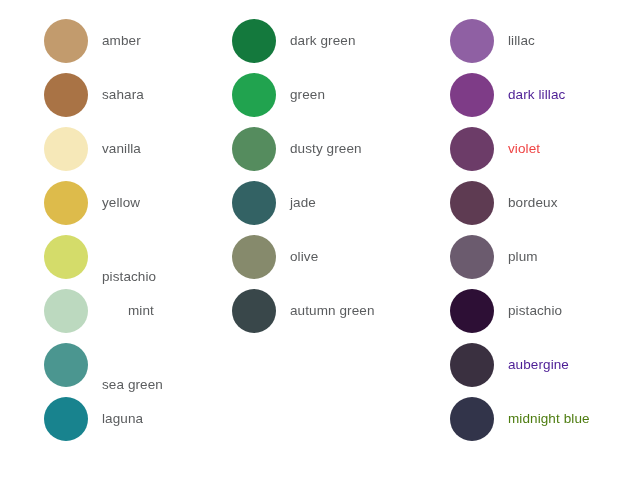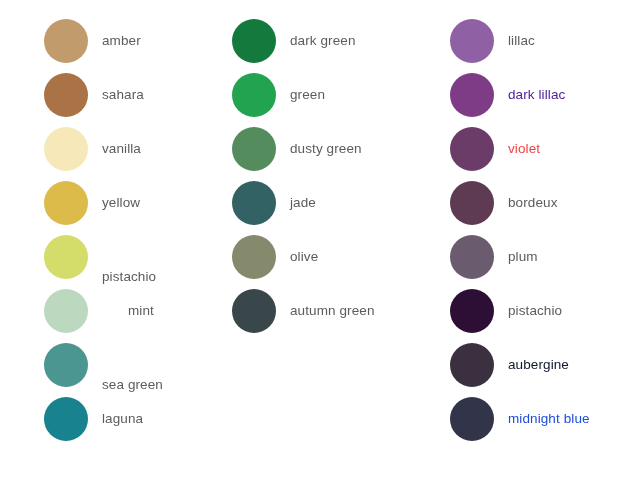--- a/index.html
+++ b/index.html
@@ -137,20 +137,20 @@
       <div class="swatch-row">
         <div class="swatch" style="background: rgb(107, 91, 110);"></div>
         <span class="swatch-label" style="color: rgb(90, 92, 94);">plum</span>
       </div>
       <div class="swatch-row">
         <div class="swatch" style="background: rgb(45, 15, 53);"></div>
         <span class="swatch-label" style="color: rgb(90, 92, 94);">pistachio</span>
       </div>
       <div class="swatch-row">
         <div class="swatch" style="background: rgb(58, 48, 64);"></div>
-        <span class="swatch-label" style="color: #0f172a;">aubergine</span>
+        <span class="swatch-label" style="color: #4c1d95;">aubergine</span>
       </div>
       <div class="swatch-row">
         <div class="swatch" style="background: rgb(50, 52, 74);"></div>
-        <span class="swatch-label" style="color: #1d4ed8;">midnight blue</span>
+        <span class="swatch-label" style="color: #4d7c0f;">midnight blue</span>
       </div>
     </div>
   </div>
 
 </body></html>

